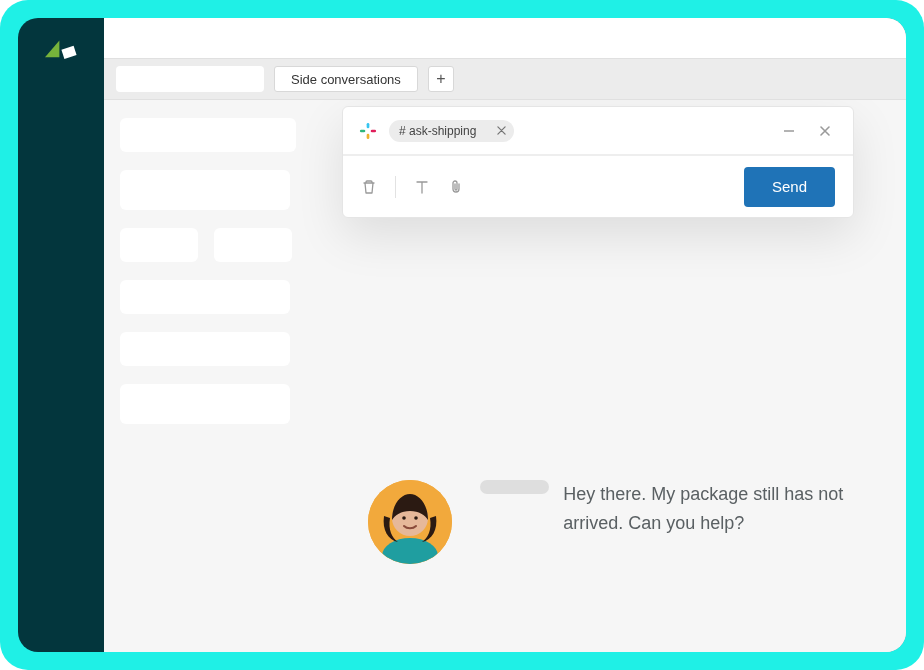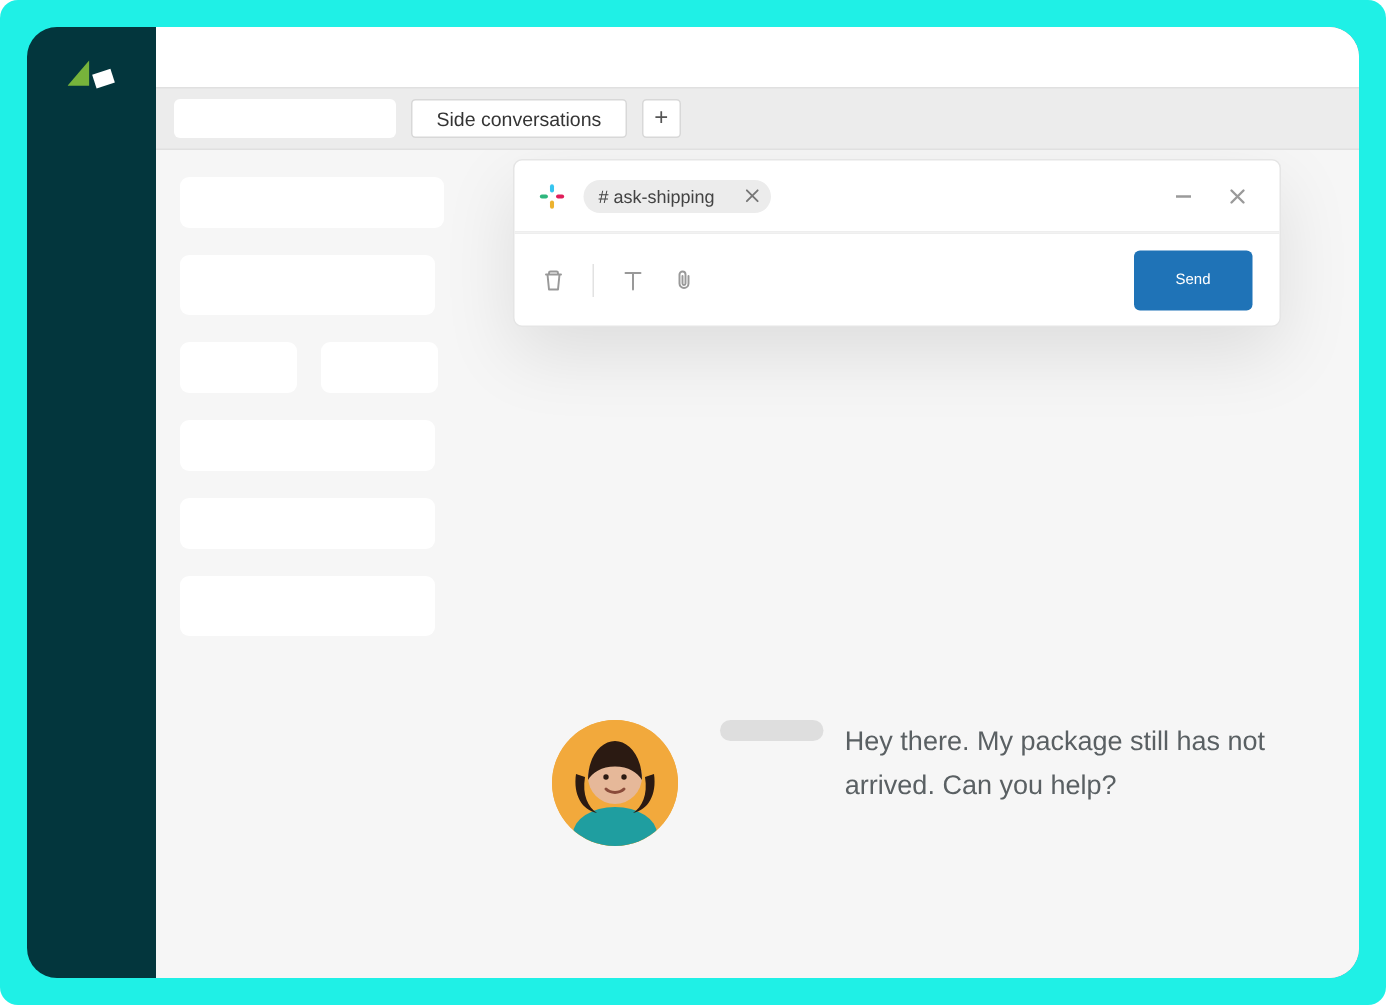--- a/index.html
+++ b/index.html
@@ -1,20 +1,20 @@
 <!DOCTYPE html>
 <html><head>
 <meta charset="utf-8">
 <style>
   * { box-sizing: border-box; margin: 0; padding: 0; }
   html, body { width: 924px; height: 670px; overflow: hidden; font-family: -apple-system, BlinkMacSystemFont, "Segoe UI", Helvetica, Arial, sans-serif; }
   .frame {
     position: absolute; inset: 0;
     background: #1ff0e6;
-    border-radius: 12px;
+    border-radius: 28px;
     padding: 18px;
   }
   .inner {
     width: 100%; height: 100%;
     background: #03363d;
     border-radius: 20px;
     display: flex;
     overflow: hidden;
   }
   .brand-rail {
@@ -145,21 +145,21 @@
   }
   .vsep { width: 1px; height: 22px; background: #e2e2e2; }
   .foot-spacer { flex: 1; }
   .send-btn {
     background: #1f73b7;
     color: #fff;
     border: none;
     border-radius: 4px;
     height: 40px;
     padding: 0 28px;
-    font-size: 10px;
+    font-size: 15px;
     cursor: pointer;
   }
   .conversation {
     position: absolute;
     top: 380px; left: 264px; right: 20px;
     display: flex;
     gap: 28px;
     align-items: flex-start;
   }
   .avatar {

